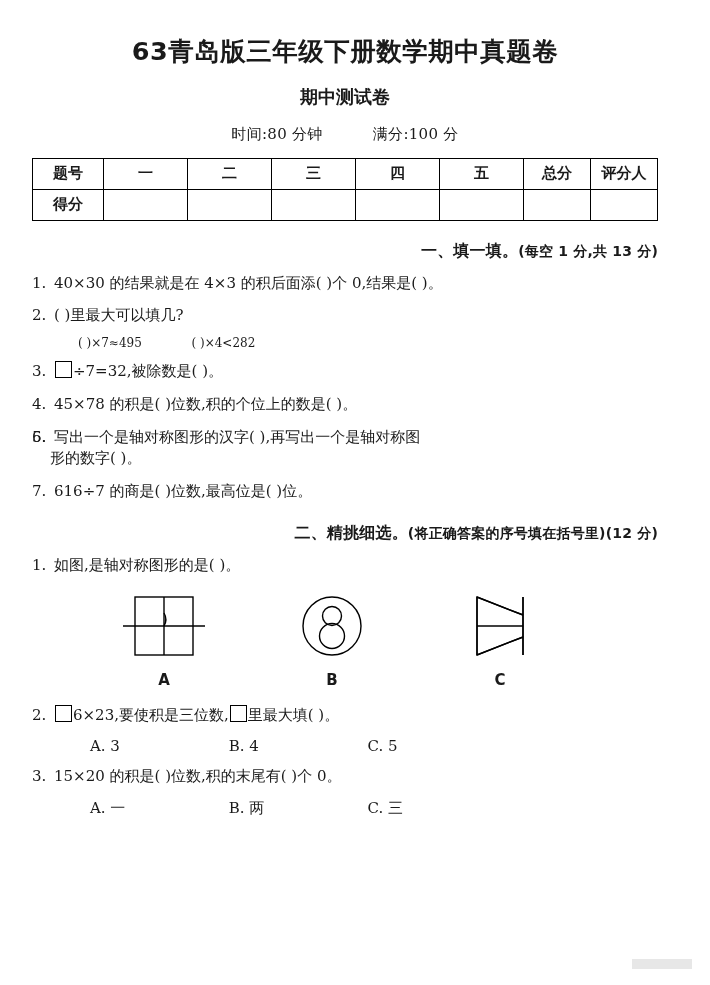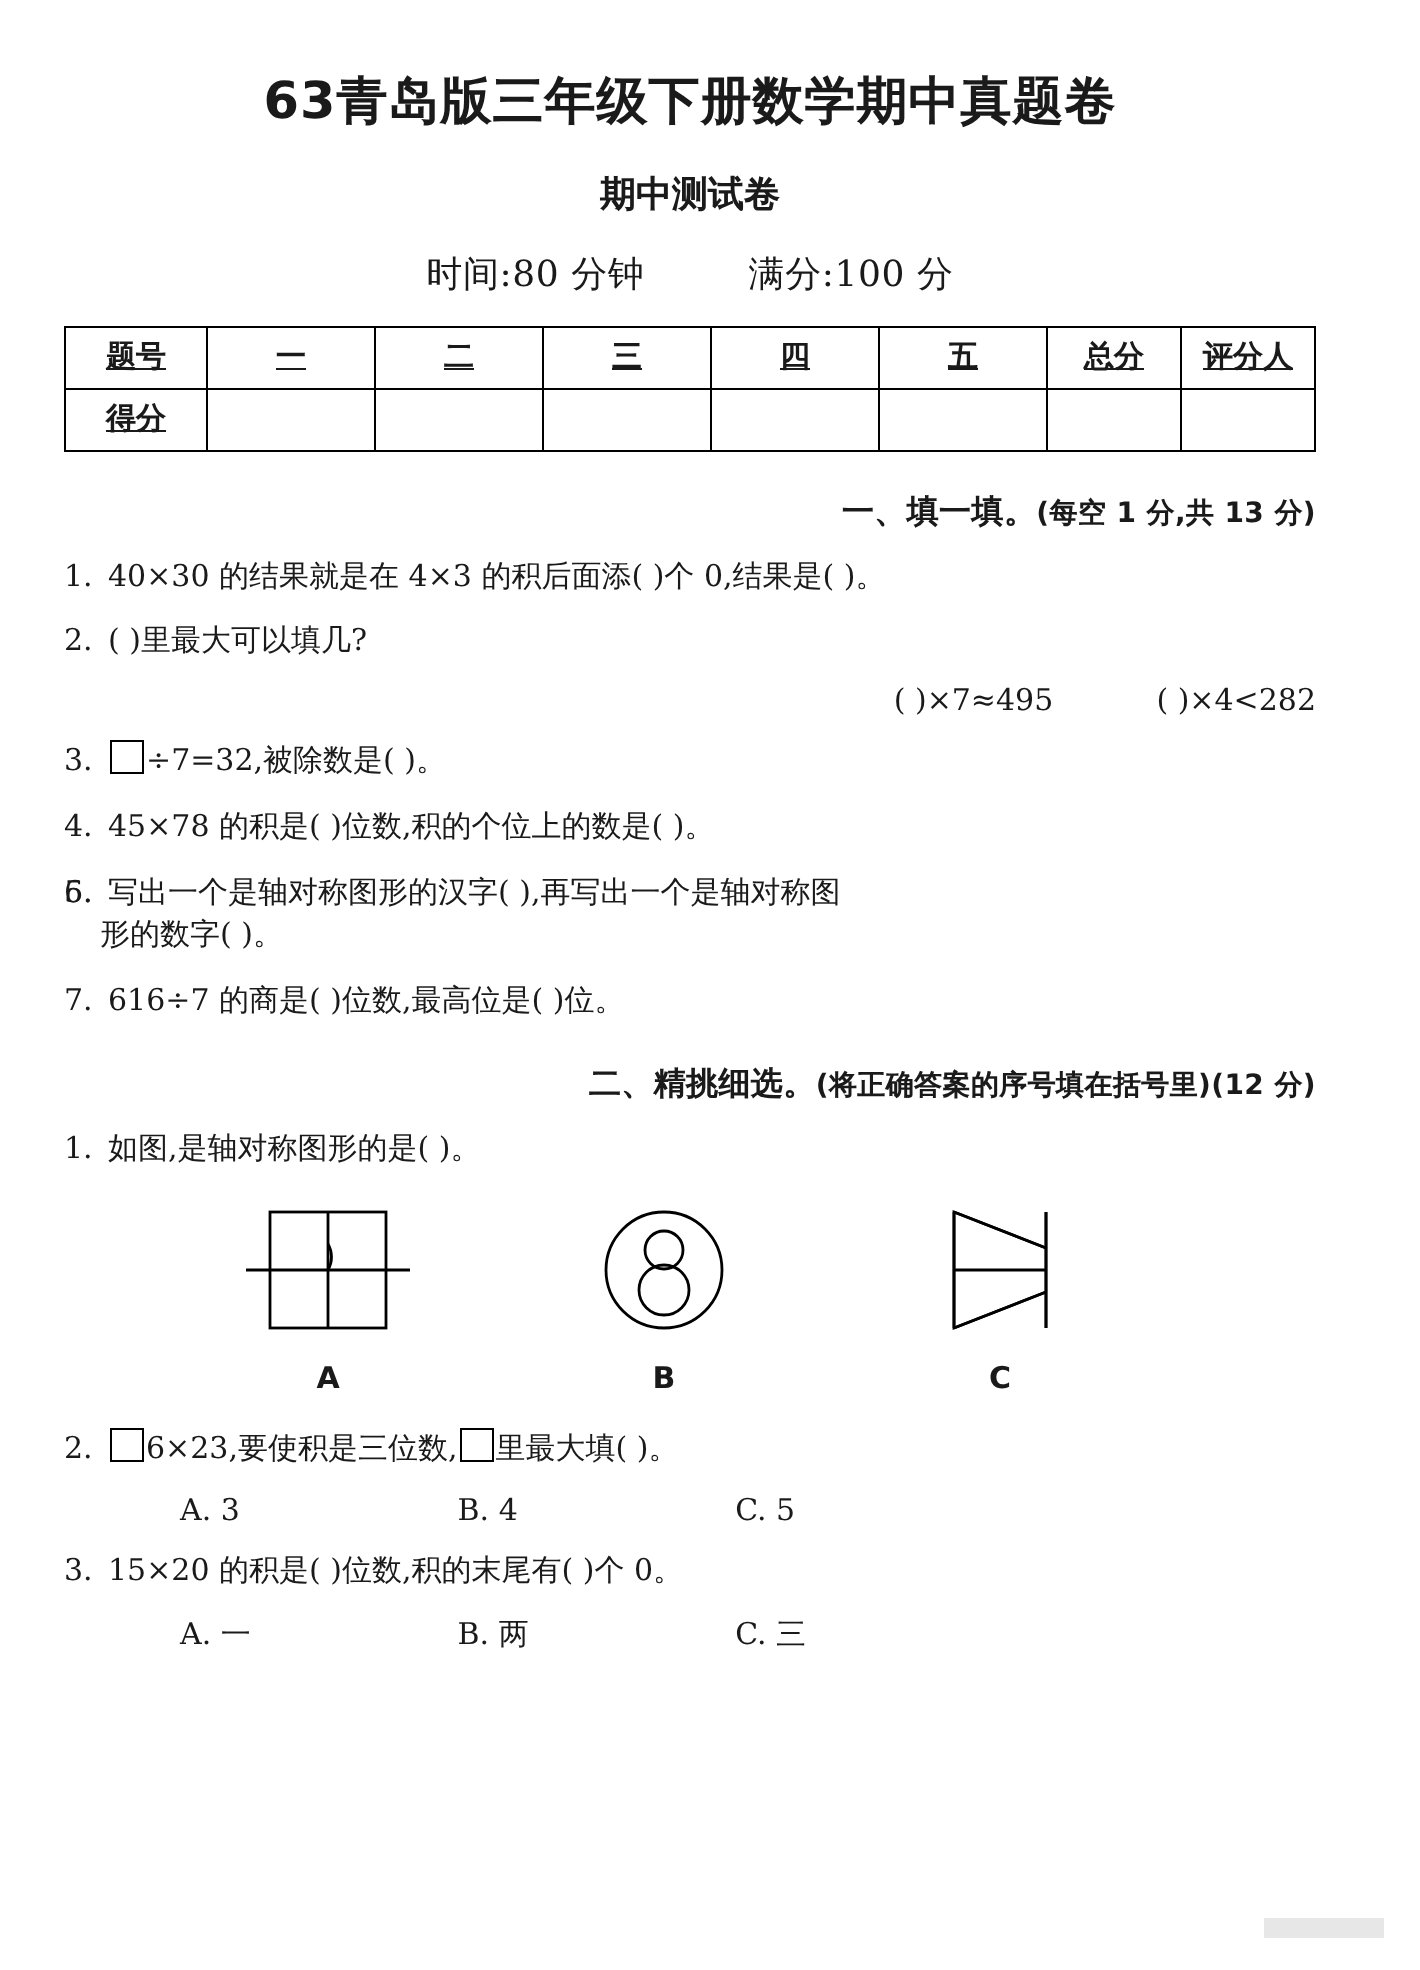--- a/index.html
+++ b/index.html
@@ -32,21 +32,21 @@
   }
   .sub-title {
     text-align: center;
     font-family: "DejaVu Sans", "Liberation Sans", sans-serif;
     font-weight: bold;
     font-size: 18px;
     margin: 18px 0 0 0;
   }
   .meta-line {
     text-align: center;
-    font-size: 18px;
+    font-size: 15px;
     margin: 16px 0 0 0;
     letter-spacing: 0.3px;
   }
   .meta-line .gap {
     display: inline-block;
     width: 40px;
   }
   table.score-table {
     width: 100%;
     border-collapse: collapse;
@@ -54,21 +54,20 @@
     table-layout: fixed;
   }
   table.score-table td {
     border: 1px solid #000;
     height: 26px;
     text-align: center;
     font-size: 15px;
     font-weight: bold;
     font-family: "DejaVu Sans", "Liberation Sans", sans-serif;
     padding: 2px 0;
-    text-decoration: underline;
   }
   table.score-table td.lbl {
     width: 70px;
   }
   table.score-table td.wide {
     width: 66px;
   }
   .section-head {
     font-family: "DejaVu Sans", "Liberation Sans", sans-serif;
     font-weight: bold;
@@ -94,24 +93,23 @@
   }
   .box {
     display: inline-block;
     width: 15px;
     height: 15px;
     border: 1.2px solid #000;
     vertical-align: -2px;
     margin: 0 1px;
   }
   .sub-q {
-    font-size: 15px;
+    font-size: 12px;
     margin-top: 9px;
     padding-left: 46px;
-    text-align: right;
   }
   .sub-q .gapbig {
     display: inline-block;
     width: 42px;
   }
   .opts {
     font-size: 15px;
     margin-top: 11px;
     padding-left: 58px;
   }

